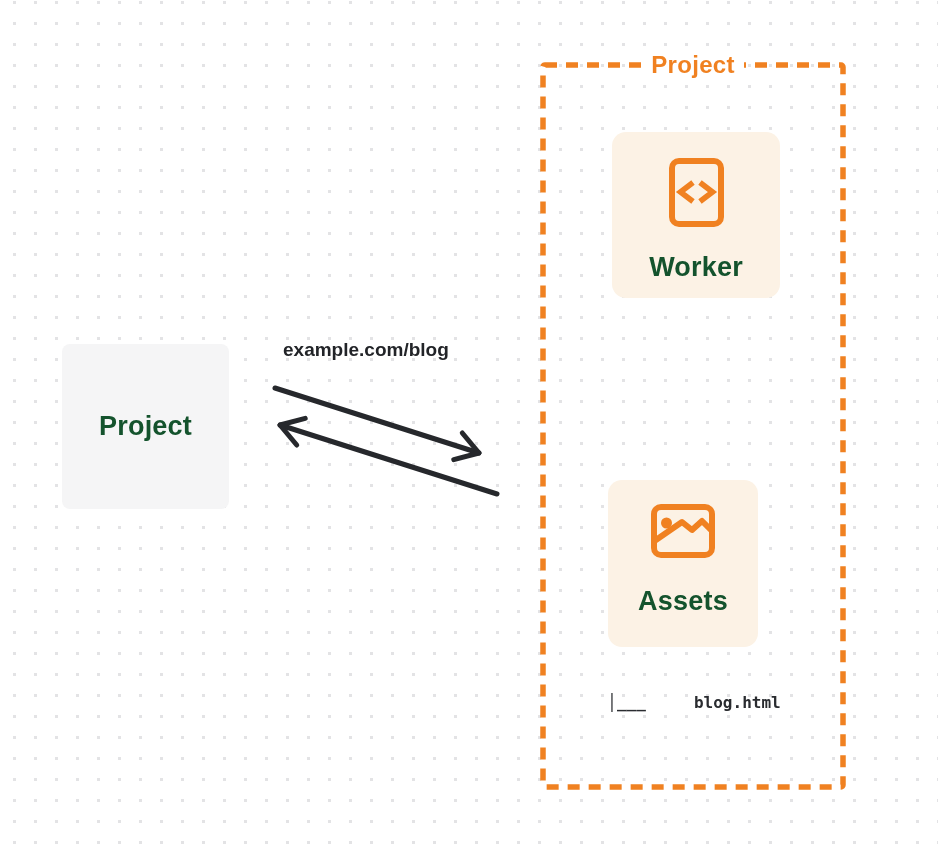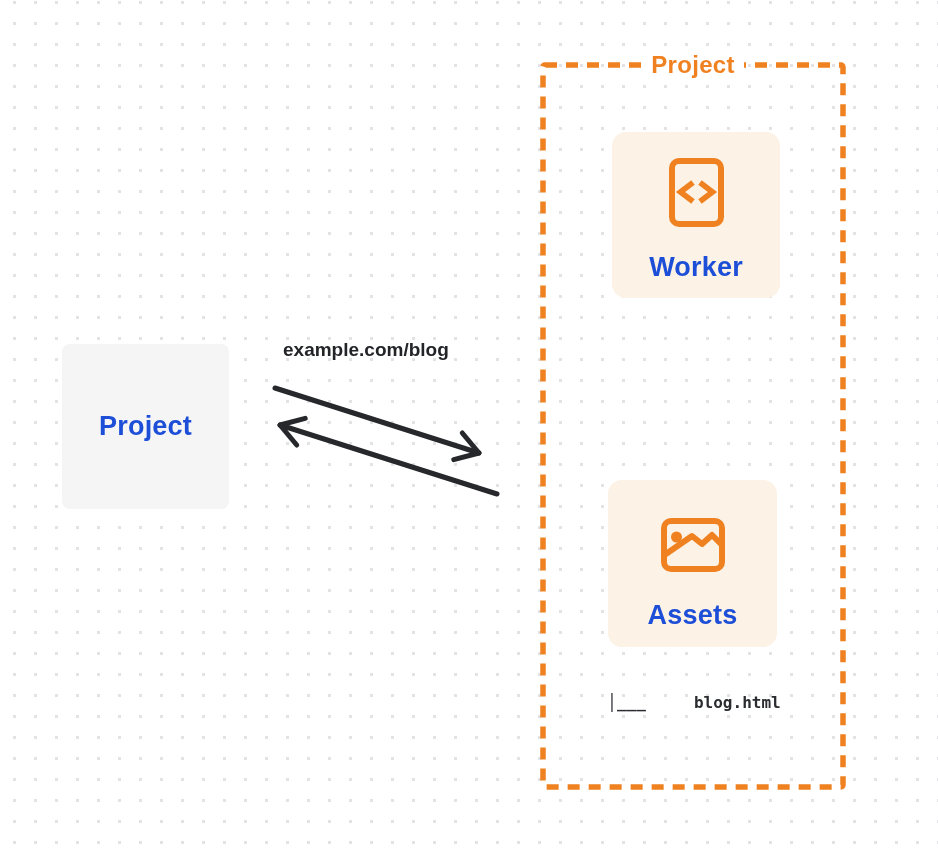--- a/index.html
+++ b/index.html
@@ -21,21 +21,21 @@
     position: absolute;
     left: 62px; top: 344px;
     width: 167px; height: 165px;
     background: #f5f5f6;
     border-radius: 8px;
     display: flex; align-items: center; justify-content: center;
   }
   .node-label {
     font-size: 27px;
     font-weight: 700;
-    color: #1d4ed8;
+    color: #14532d;
     letter-spacing: 0.2px;
   }
 
   
   .url-label {
     position: absolute;
     left: 283px; top: 339px;
     font-size: 19px;
     font-weight: 700;
     color: #222428;
@@ -80,21 +80,21 @@
   .node-card {
     position: absolute;
     background: #fcf2e5;
     border-radius: 14px;
     display: flex;
     flex-direction: column;
     align-items: center;
   }
   .worker-card { left: 612px; top: 132px; width: 168px; height: 166px; padding-top: 26px; box-sizing: content-box; }
   .worker-card .node-label { margin-top: 25px; }
-  .assets-card { left: 608px; top: 480px; width: 169px; height: 167px; padding-top: 38px; text-align: right; }
+  .assets-card { left: 608px; top: 480px; width: 150px; height: 167px; padding-top: 24px; text-align: right; }
   .assets-card .node-label { margin-top: 28px; }
   .node-card { box-sizing: border-box; }
 
   
   .file-tree {
     position: absolute;
     left: 588px; top: 650px;
     font-family: "DejaVu Sans Mono", monospace;
     font-size: 16px;
     line-height: 21px;

